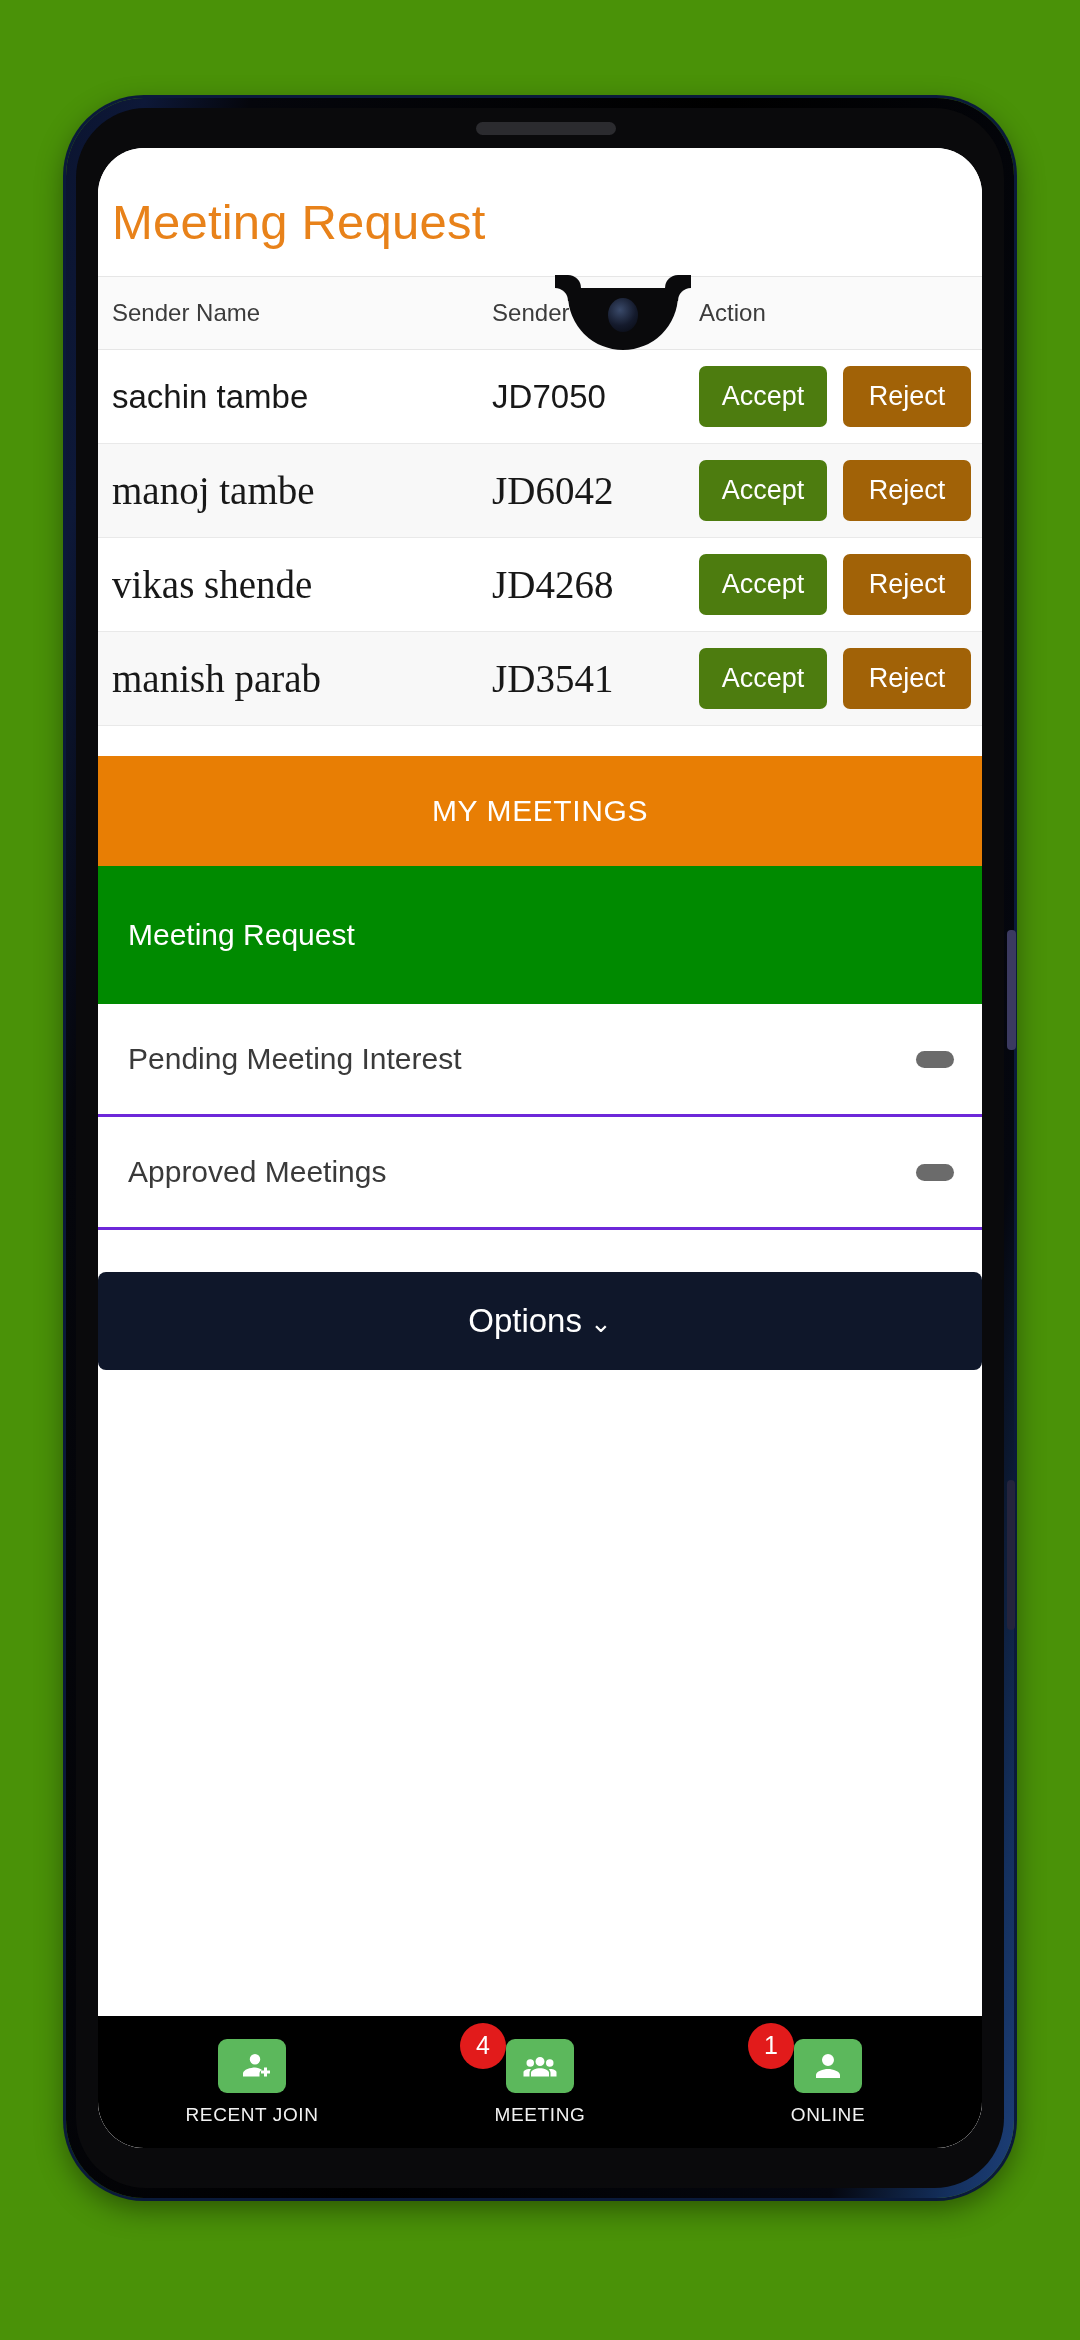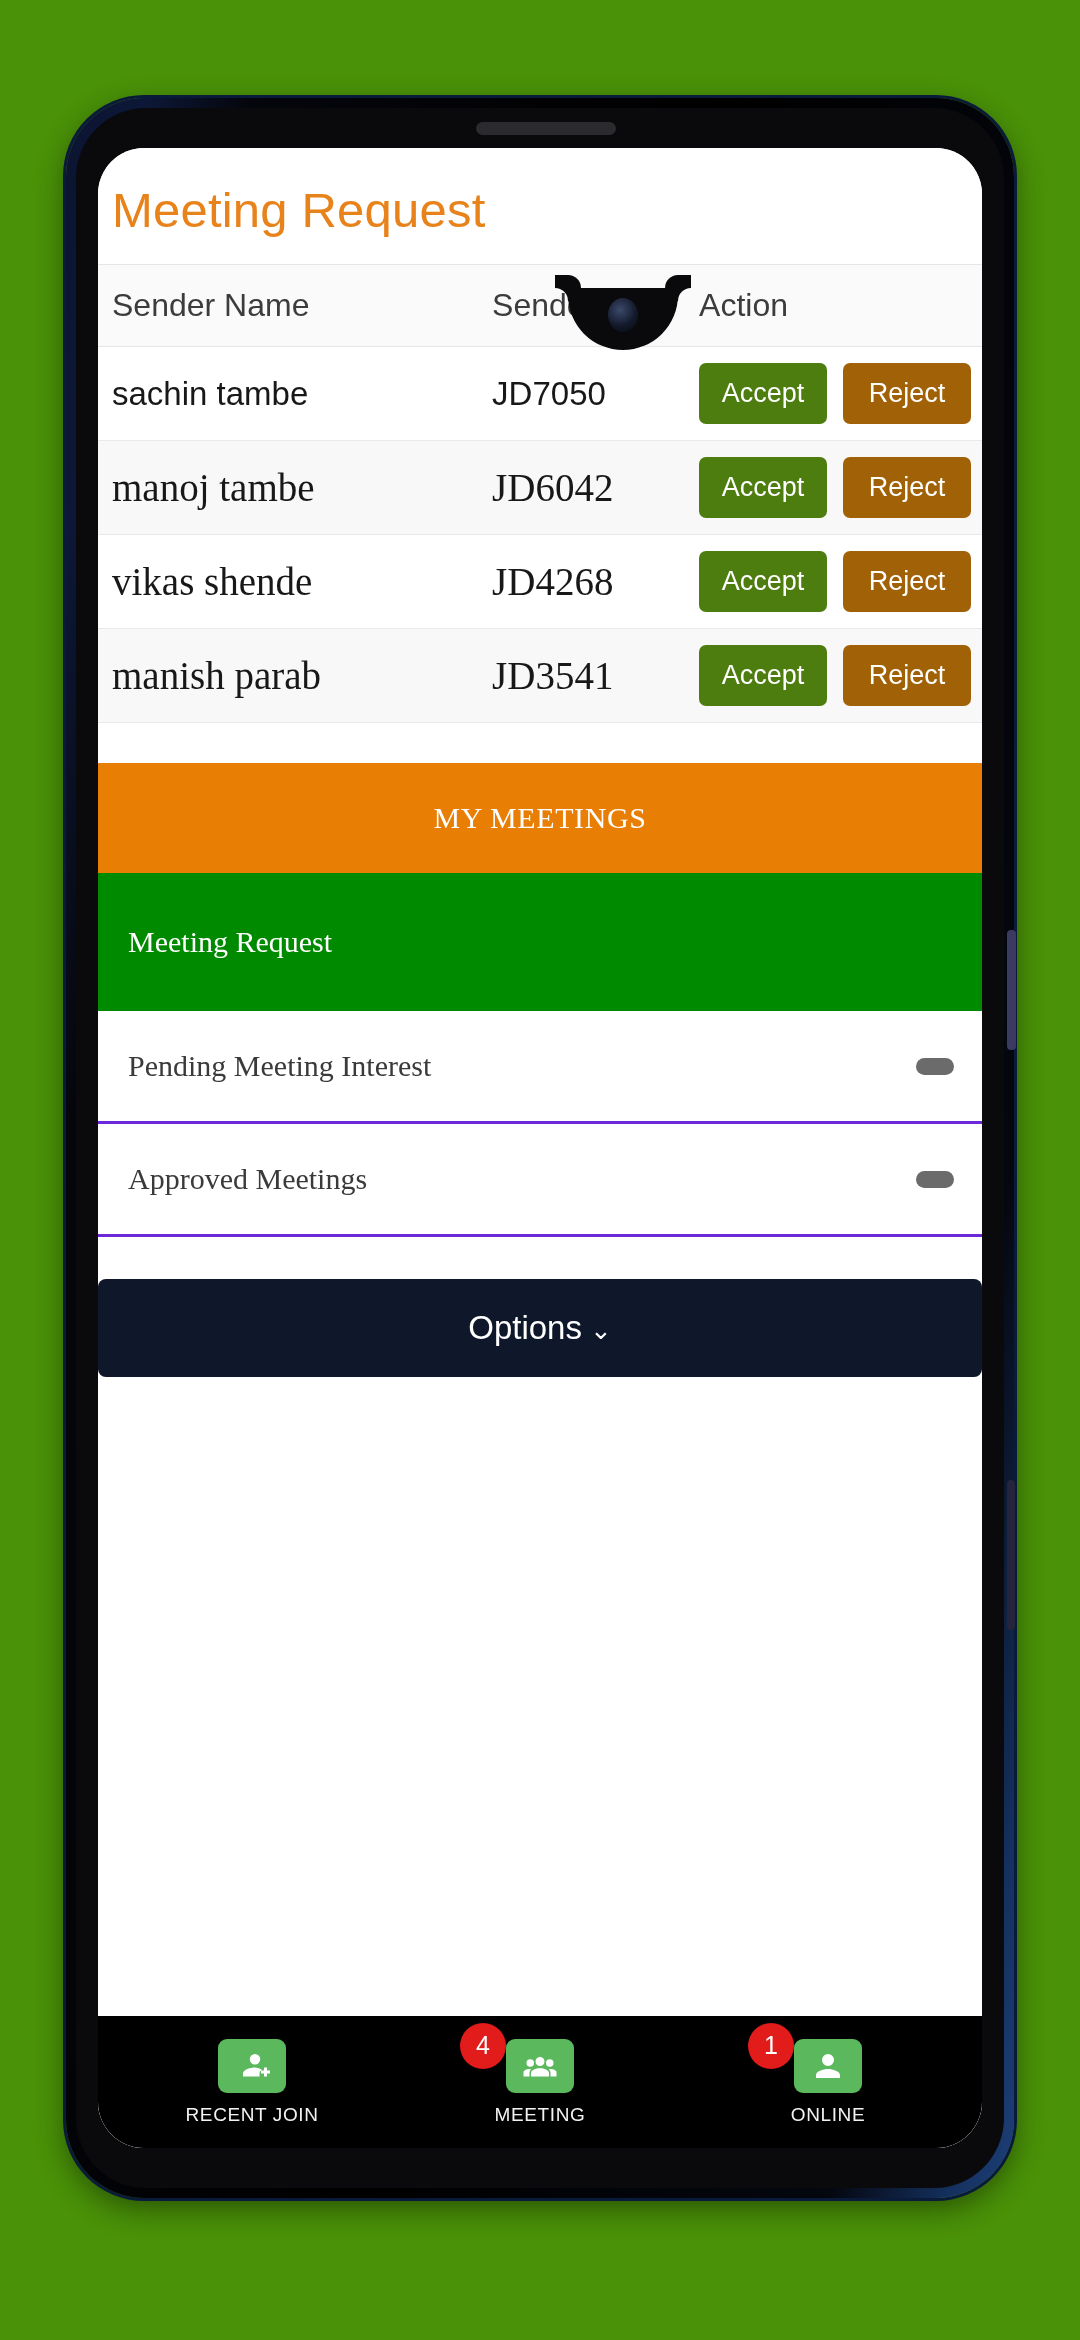--- a/index.html
+++ b/index.html
@@ -81,42 +81,42 @@
 
   
   #app{
     position:absolute; inset:0;
     display:flex; flex-direction:column;
     background:#ffffff;
   }
   #app-body{
     flex:1 1 auto;
     overflow:hidden;
-    padding-top:34px;
+    padding-top:46px;
   }
 
   #page-title{
     color:#e8821a;
     font-size:49px;
     font-weight:400;
     letter-spacing:.2px;
     padding:0 0 0 14px;
     margin-bottom:26px;
   }
 
   
   #requests-table{
     width:100%;
     border-collapse:collapse;
     background:#fff;
   }
   #requests-table thead th{
     text-align:left;
     font-weight:400;
-    font-size:32px;
+    font-size:24px;
     color:#3c3c3c;
     padding:22px 0 22px 14px;
     background:#fafafa;
     border-top:1px solid #e6e6e6;
     border-bottom:1px solid #e6e6e6;
   }
   #requests-table tbody td{
     padding:16px 0 16px 14px;
     border-bottom:1px solid #e9e9e9;
     vertical-align:middle;
@@ -143,21 +143,21 @@
     font-family:"Liberation Sans", sans-serif;
     padding:15px 0;
     width:128px;
     text-align:center;
     cursor:pointer;
   }
   .btn-accept{ background:#4d7c0f; }
   .btn-reject{ background:#a16207; }
 
   
-  #my-meetings-panel{ margin-top:40px;font-family:Liberation Serif, serif; }
+  #my-meetings-panel{ margin-top:30px; }
   #my-meetings-header{
     background:#e87e04;
     color:#fff;
     text-align:center;
     font-size:30px;
     letter-spacing:.6px;
     padding:38px 0;
   }
   .meeting-item{
     display:flex;

